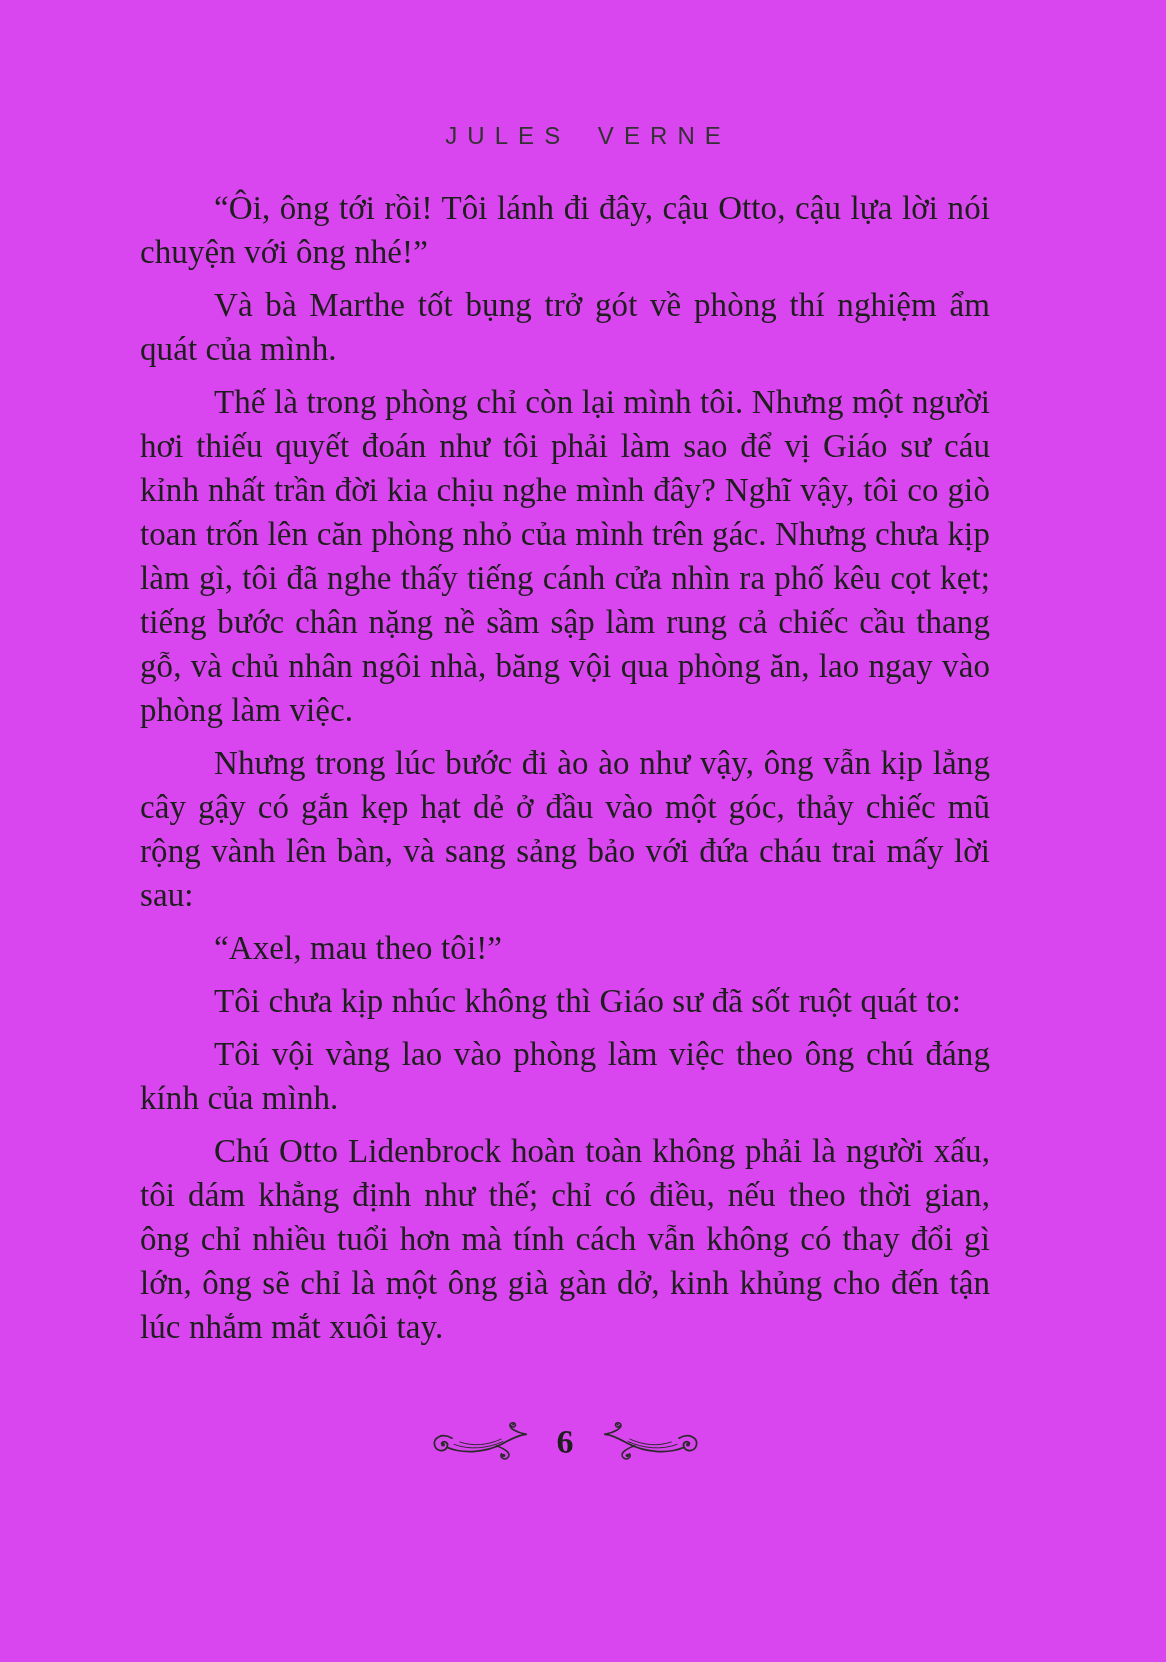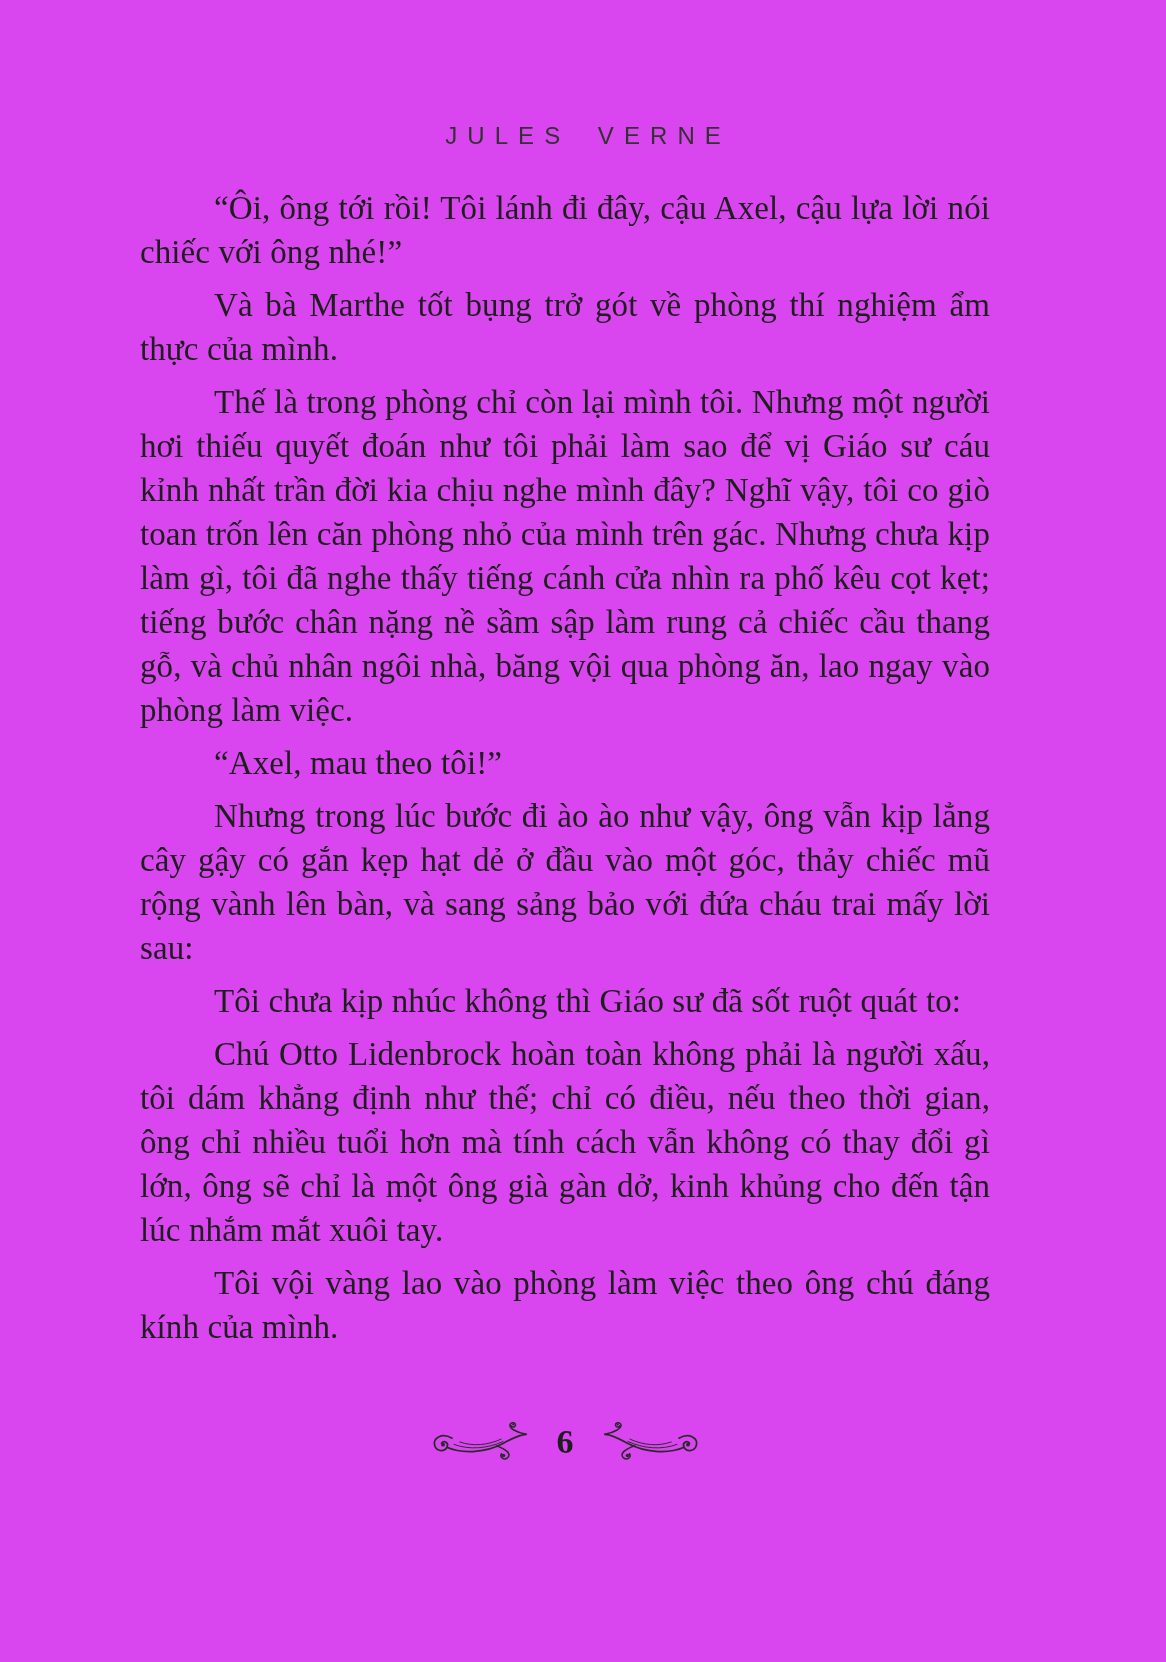--- a/index.html
+++ b/index.html
@@ -65,28 +65,28 @@
   }
 </style>
 </head>
 <body>
 
 <div class="page">
 
   <div class="running-head">JULES VERNE</div>
 
   <div class="body-text">
-    <p>“Ôi, ông tới rồi! Tôi lánh đi đây, cậu Axel, cậu lựa lời nói chiếc với ông nhé!”</p>
-    <p>Và bà Marthe tốt bụng trở gót về phòng thí nghiệm ẩm thực của mình.</p>
+    <p>“Ôi, ông tới rồi! Tôi lánh đi đây, cậu Otto, cậu lựa lời nói chuyện với ông nhé!”</p>
+    <p>Và bà Marthe tốt bụng trở gót về phòng thí nghiệm ẩm quát của mình.</p>
     <p>Thế là trong phòng chỉ còn lại mình tôi. Nhưng một người hơi thiếu quyết đoán như tôi phải làm sao để vị Giáo sư cáu kỉnh nhất trần đời kia chịu nghe mình đây? Nghĩ vậy, tôi co giò toan trốn lên căn phòng nhỏ của mình trên gác. Nhưng chưa kịp làm gì, tôi đã nghe thấy tiếng cánh cửa nhìn ra phố kêu cọt kẹt; tiếng bước chân nặng nề sầm sập làm rung cả chiếc cầu thang gỗ, và chủ nhân ngôi nhà, băng vội qua phòng ăn, lao ngay vào phòng làm việc.</p>
+    <p>Nhưng trong lúc bước đi ào ào như vậy, ông vẫn kịp lẳng cây gậy có gắn kẹp hạt dẻ ở đầu vào một góc, thảy chiếc mũ rộng vành lên bàn, và sang sảng bảo với đứa cháu trai mấy lời sau:</p>
     <p>“Axel, mau theo tôi!”</p>
-    <p>Nhưng trong lúc bước đi ào ào như vậy, ông vẫn kịp lẳng cây gậy có gắn kẹp hạt dẻ ở đầu vào một góc, thảy chiếc mũ rộng vành lên bàn, và sang sảng bảo với đứa cháu trai mấy lời sau:</p>
     <p>Tôi chưa kịp nhúc không thì Giáo sư đã sốt ruột quát to:</p>
+    <p>Tôi vội vàng lao vào phòng làm việc theo ông chú đáng kính của mình.</p>
     <p>Chú Otto Lidenbrock hoàn toàn không phải là người xấu, tôi dám khẳng định như thế; chỉ có điều, nếu theo thời gian, ông chỉ nhiều tuổi hơn mà tính cách vẫn không có thay đổi gì lớn, ông sẽ chỉ là một ông già gàn dở, kinh khủng cho đến tận lúc nhắm mắt xuôi tay.</p>
-    <p>Tôi vội vàng lao vào phòng làm việc theo ông chú đáng kính của mình.</p>
   </div>
 
   <div class="footer">
 
     <svg class="flourish" viewBox="0 0 104 42" xmlns="http://www.w3.org/2000/svg" aria-hidden="true">
       <g fill="none" stroke="#2a2a2a" stroke-linecap="round">
 
         <path stroke-width="1.8" d="M24 17 C 13 11, 3.5 17, 6 25 C 8 31, 16 31.8, 18.8 26 C 20.8 21.6, 15.6 18.8, 13 22.4"></path>
 
         <path stroke-width="1.8" d="M18.5 26.5 C 36 34, 60 31.5, 77 22.5 C 87 17, 95 13, 101 13"></path>

